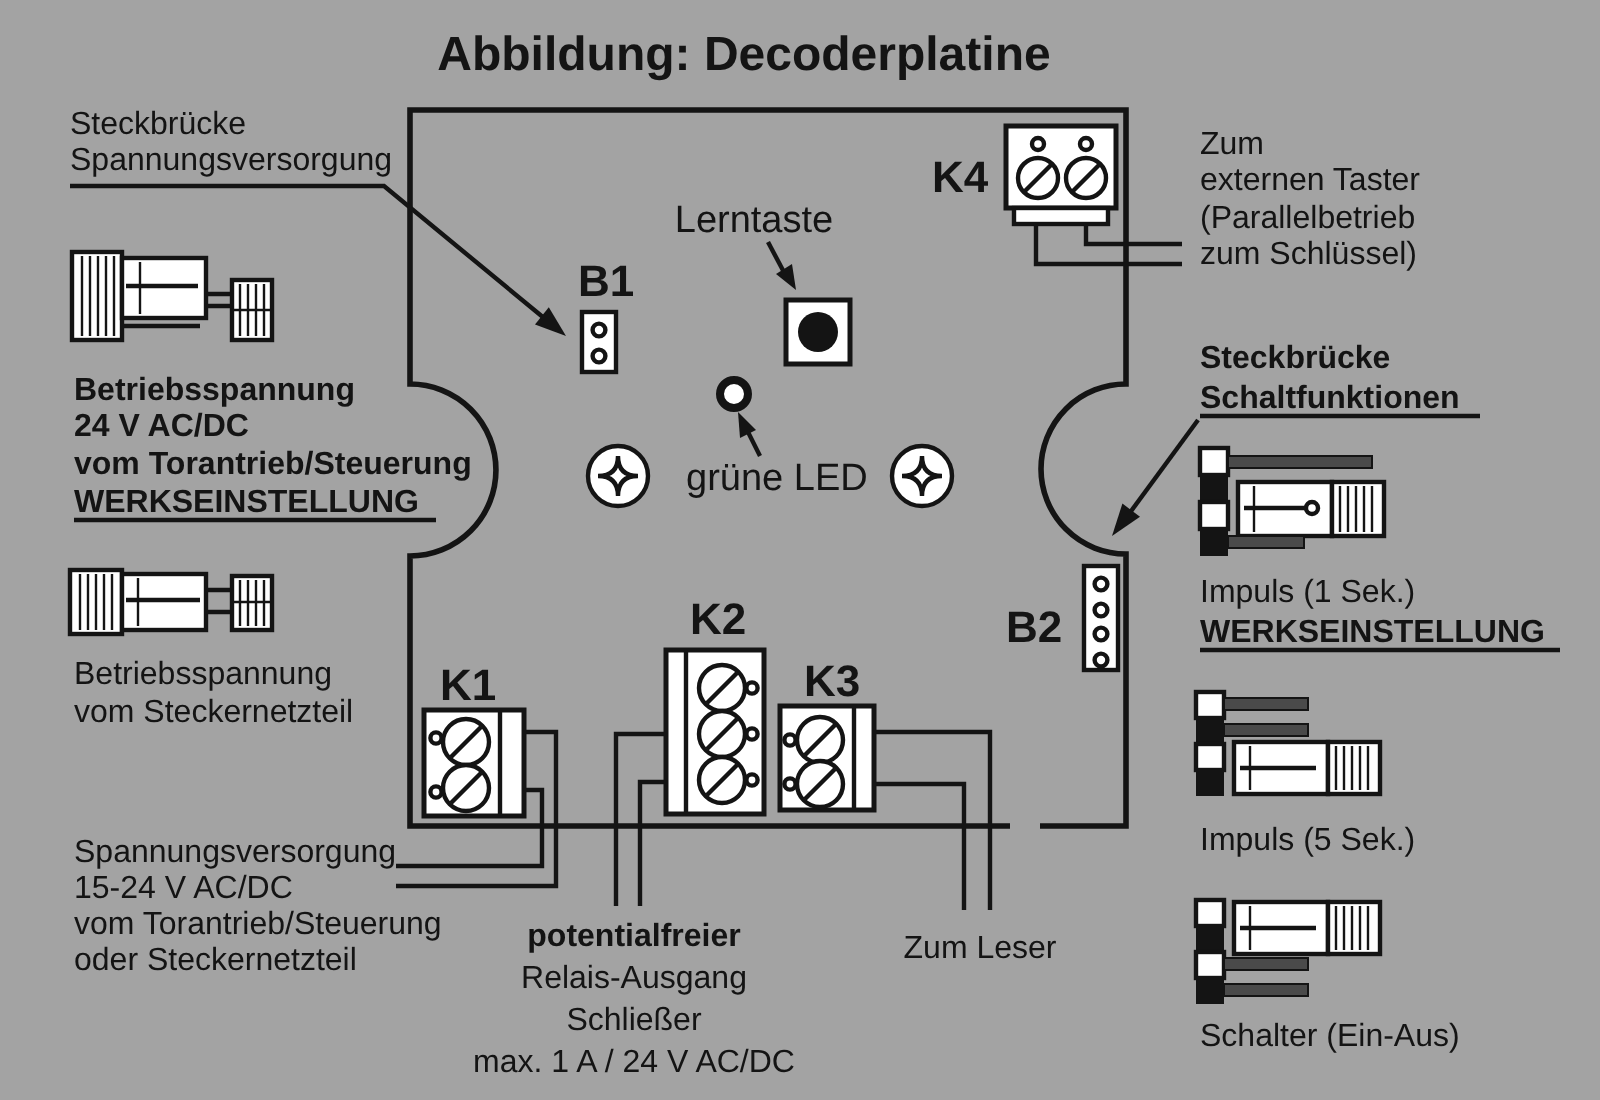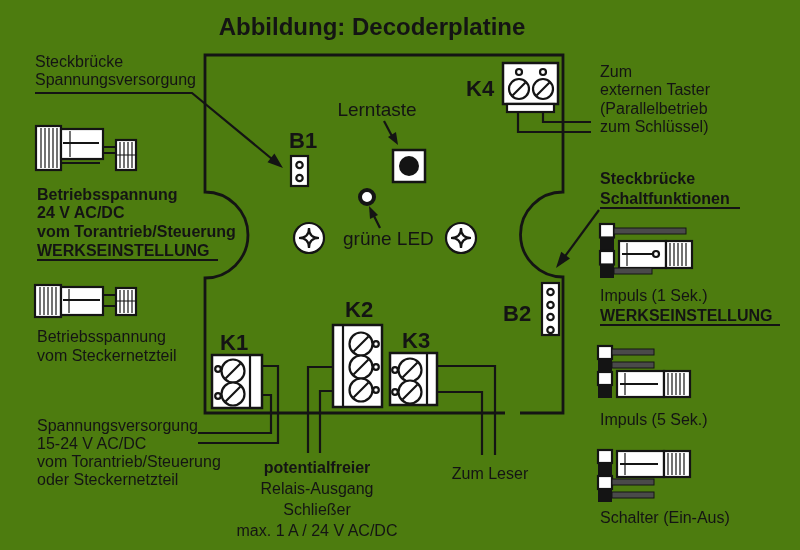--- a/index.html
+++ b/index.html
@@ -1,16 +1,16 @@
 <!DOCTYPE html>
 <html><head>
 <meta charset="utf-8">
 <style>
   html,body{margin:0;padding:0;background:#fff;}
-  .stage{position:relative;width:800px;height:550px;background:#4d7c0f;overflow:hidden;}
+  .stage{position:relative;width:800px;height:550px;background:#a3a3a3;overflow:hidden;}
   svg{display:block;}
   text{fill:#141414;}
   .r16{font:16px "Liberation Sans",sans-serif;}
   .b16{font:bold 16px "Liberation Sans",sans-serif;}
   .r19{font:19px "Liberation Sans",sans-serif;}
   .b22{font:bold 22px "Liberation Sans",sans-serif;}
   .b24{font:bold 24px "Liberation Sans",sans-serif;}
   .mid{text-anchor:middle;}
   .ln{fill:none;stroke:#141414;stroke-width:2.2;}
   .ln3{fill:none;stroke:#141414;stroke-width:2.8;}

